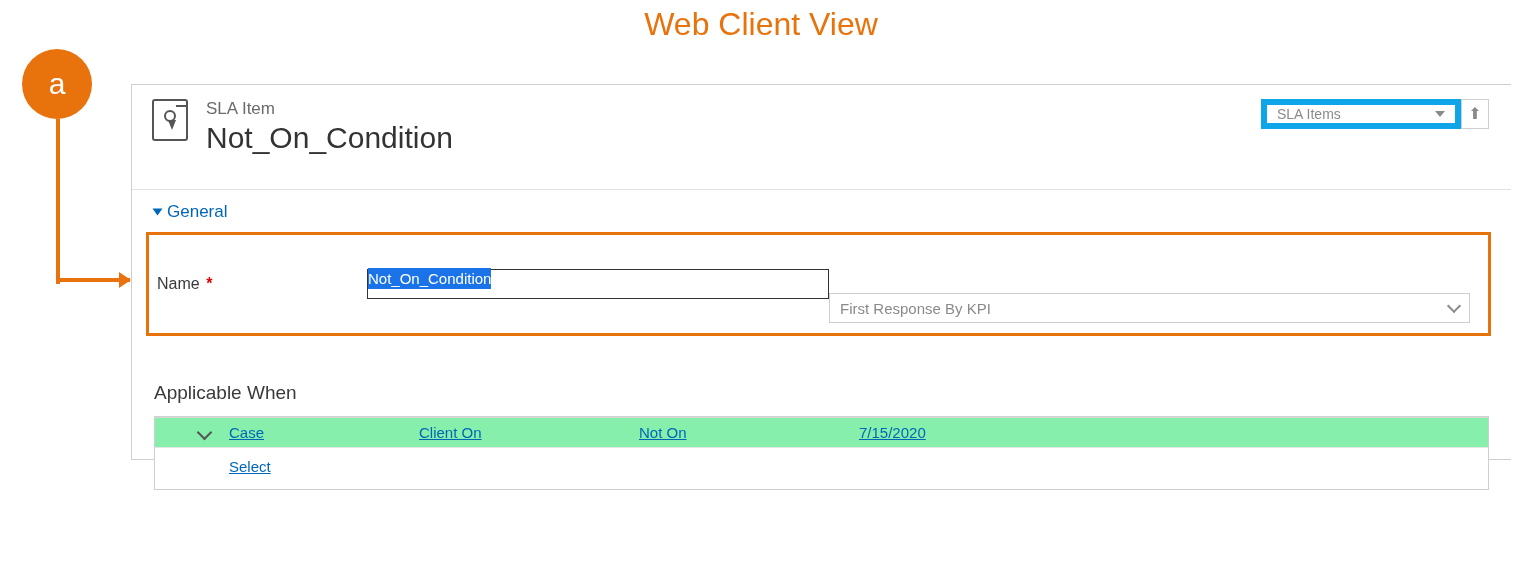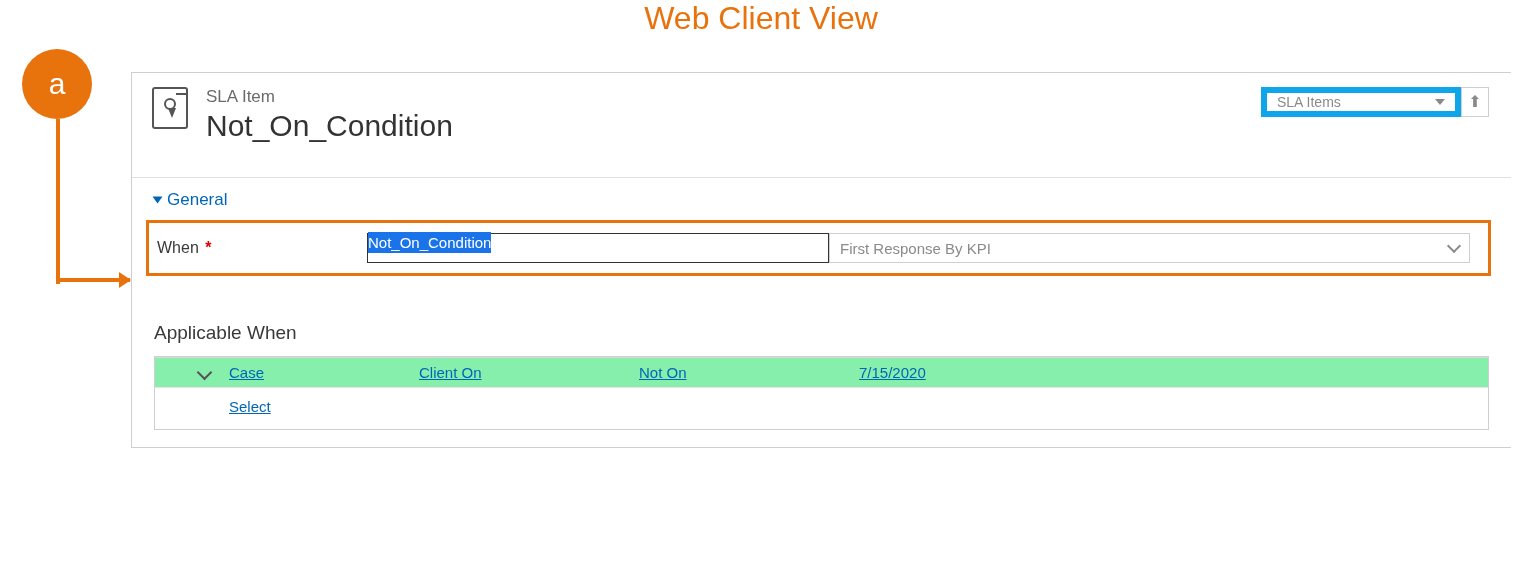--- a/index.html
+++ b/index.html
@@ -8,20 +8,21 @@
     background: #fff;
     width: 1522px;
     height: 577px;
     position: relative;
     overflow: hidden;
   }
   .page-title {
     font-size: 32px;
     color: #E8720C;
     text-align: center;
+    padding-top: 6px;
     font-weight: 400;
   }
   .annot-badge {
     position: absolute;
     left: 22px; top: 49px;
     width: 70px; height: 70px;
     border-radius: 50%;
     background: #E8720C;
     color: #fff;
     font-size: 30px;
@@ -40,21 +41,21 @@
   .annot-arrow::after {
     content: "";
     position: absolute; right: -1px; top: -6px;
     border-left: 12px solid #E8720C;
     border-top: 8px solid transparent;
     border-bottom: 8px solid transparent;
   }
 
   .record-frame {
     position: absolute;
-    left: 131px; top: 72px;
+    left: 131px; top: 84px;
     width: 1380px;
     height: 376px;
     border: 1px solid #cfcfcf;
     border-right: none;
     background: #fff;
   }
 
   .header-row {
     display: flex; align-items: flex-start;
     padding: 14px 22px 0 20px;
@@ -147,21 +148,21 @@
   }
   .sla-kpi-label { margin-left: 16px; width: 200px; font-size: 16px; color: #3a3a3a; }
   .lookup-field {
     flex: 1;
     margin-left: 0px;
     margin-right: 10px;
     height: 30px;
     border: 1px solid #cfcfcf;
     display: flex; align-items: center; justify-content: space-between;
     padding: 0 10px;
-    color: #8a8a8a; font-size: 15px;
+    color: #8a8a8a; font-size: 15px; margin-top: 48px;
   }
   .chevron {
     width: 10px; height: 10px;
     border-right: 2px solid #8a8a8a; border-bottom: 2px solid #8a8a8a;
     transform: rotate(45deg);
     margin-bottom: 4px;
   }
 
   .section-sub {
     margin: 46px 22px 10px 22px;
@@ -243,21 +244,21 @@
 
   <hr class="section-divider">
 
   <div class="section-hdr">
     <span class="tri"></span>
     <span>General</span>
   </div>
 
   <div class="highlight-box">
     <div class="field-label">
-      <span>When</span>
+      <span>Name</span>
       <span class="req">*</span>
     </div>
     <div class="text-input">
       <span class="sel">Not_On_Condition</span>
     </div>
     <div class="lookup-field">
       <span>First Response By KPI</span>
       <span class="chevron"></span>
     </div>
   </div>

